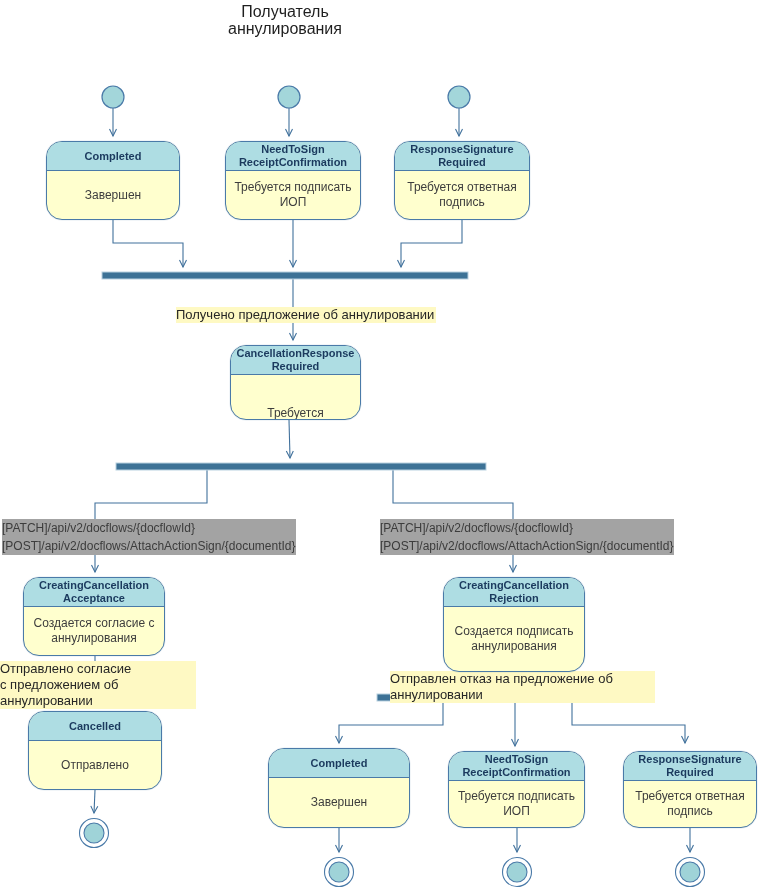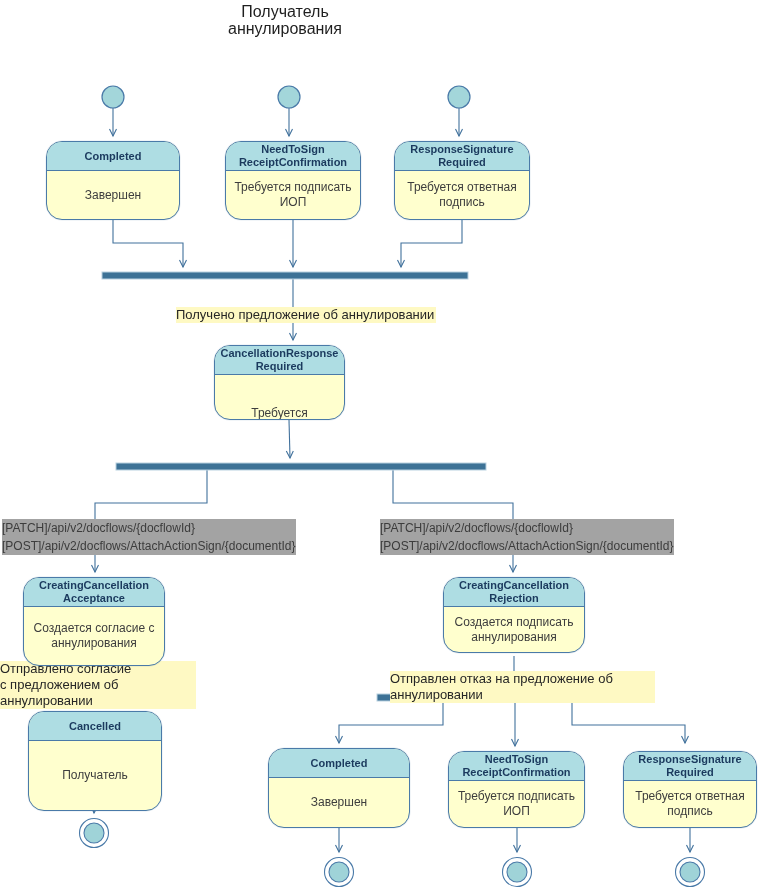--- a/index.html
+++ b/index.html
@@ -130,37 +130,37 @@
   </div>
   <div class="state" style="left:225px;top:141px;width:136px;height:79px;">
     <div class="state-header">NeedToSign ReceiptConfirmation</div>
     <div class="state-body">Требуется подписать ИОП</div>
   </div>
   <div class="state" style="left:394px;top:141px;width:136px;height:79px;">
     <div class="state-header">ResponseSignature Required</div>
     <div class="state-body">Требуется ответная подпись</div>
   </div>
 
-  <div class="state" style="left:214px;top:345px;width:131px;height:75px;gap:29px;">
+  <div class="state" style="left:230px;top:345px;width:131px;height:75px;gap:29px;">
     <div class="state-header">CancellationResponse Required</div>
     <div class="state-body">Требуется аннулированием</div>
   </div>
 
-  <div class="state" style="left:23px;top:577px;width:142px;height:89px;">
+  <div class="state" style="left:23px;top:577px;width:142px;height:79px;">
     <div class="state-header">CreatingCancellation Acceptance</div>
     <div class="state-body">Создается согласие с аннулирования</div>
   </div>
-  <div class="state" style="left:443px;top:577px;width:142px;height:76px;">
+  <div class="state" style="left:443px;top:577px;width:142px;height:95px;">
     <div class="state-header">CreatingCancellation Rejection</div>
     <div class="state-body">Создается подписать аннулирования</div>
   </div>
 
-  <div class="state" style="left:28px;top:711px;width:134px;height:100px;">
+  <div class="state" style="left:28px;top:711px;width:134px;height:79px;">
     <div class="state-header">Cancelled</div>
-    <div class="state-body">Получатель</div>
+    <div class="state-body">Отправлено</div>
   </div>
 
   <div class="state" style="left:268px;top:748px;width:142px;height:80px;">
     <div class="state-header">Completed</div>
     <div class="state-body">Завершен</div>
   </div>
   <div class="state" style="left:448px;top:751px;width:137px;height:77px;">
     <div class="state-header">NeedToSign ReceiptConfirmation</div>
     <div class="state-body">Требуется подписать ИОП</div>
   </div>

